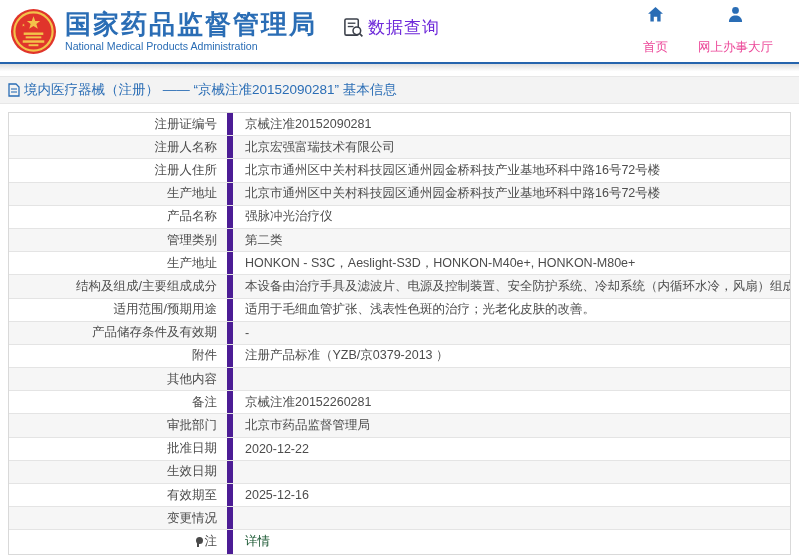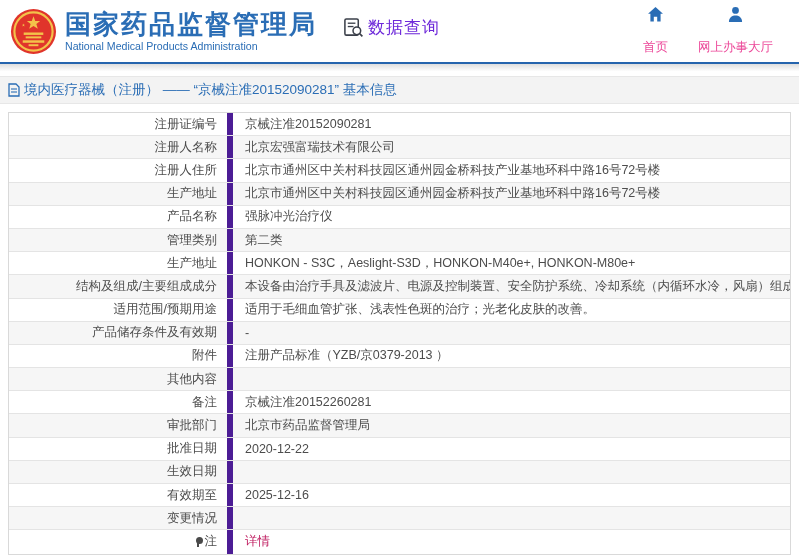--- a/index.html
+++ b/index.html
@@ -31,21 +31,21 @@
 
   
   .table-wrap { margin:8px 8px 0 8px; border:1px solid #d9d9d9; }
   .tr { display:flex; height:23.2px; border-bottom:1px solid #e4e4e4; background:#fff; }
   .tr:last-child { border-bottom:none; }
   .tr:nth-child(even) { background:#f6f6f6; }
   .td { display:flex; align-items:center; font-size:12.5px; color:#4c4c4c; overflow:hidden; white-space:nowrap; }
   .td.label { width:224px; flex:0 0 auto; justify-content:flex-end; padding-right:10px;
     border-right:6px solid #4c1d95; }
   .td.value { flex:1 1 auto; padding-left:12px; }
-  .td.value a { color:#be185d; text-decoration:none; }
+  .td.value a { color:#14532d; text-decoration:none; }
   .pin { position:relative; width:8px; height:10px; display:inline-block; margin-right:2px; }
   .pin::before { content:""; position:absolute; top:0; left:1px; width:7px; height:7px;
     border-radius:50%; background:#4a4a4a; }
   .pin::after { content:""; position:absolute; bottom:0; left:2px; width:2px; height:4px; background:#4a4a4a; }
 </style>
 </head>
 <body>
 
 <div class="header">
   <svg class="emblem" viewBox="0 0 48 48">

